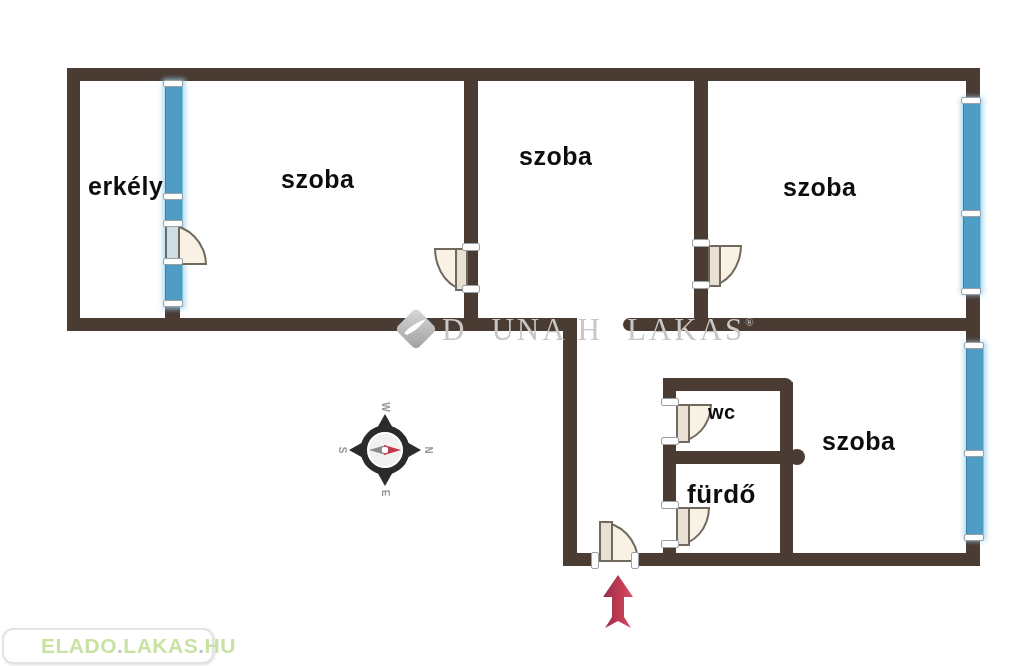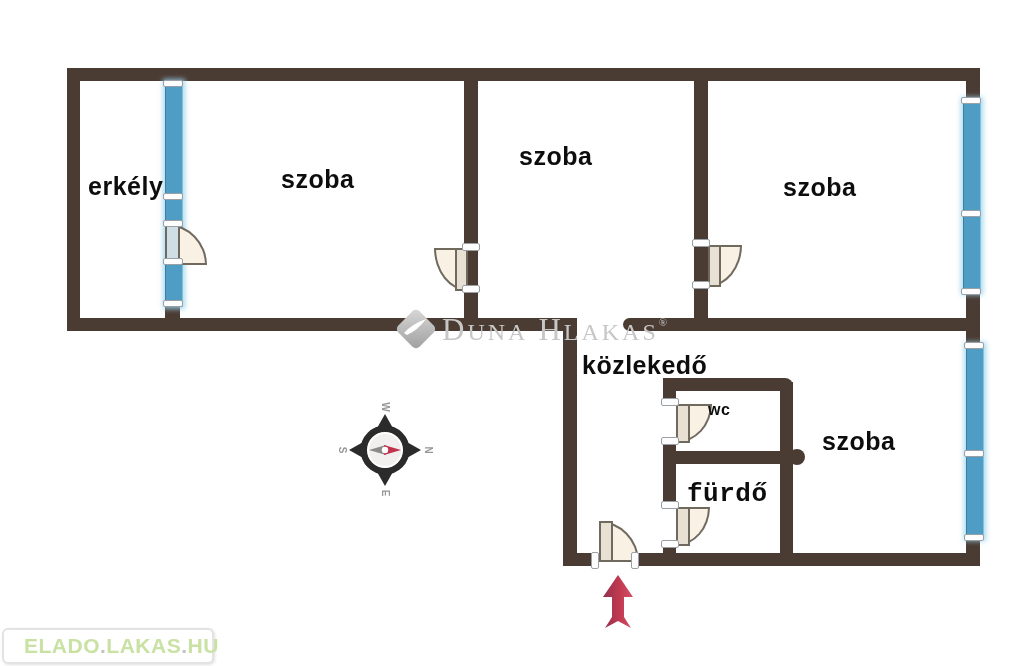--- a/index.html
+++ b/index.html
@@ -12,32 +12,32 @@
   .win{position:absolute;background:#4f9dc5;box-shadow:0 0 5px 2px rgba(150,210,235,.85);
        border-left:1px solid #3a7ea3;border-right:1px solid #7fc3dd;}
   .tick{position:absolute;background:#fdfdfd;border:1px solid #9aa0a6;border-radius:2px;z-index:6;}
   .door{position:absolute;background:#f8f1e4;border:2px solid #6f695e;z-index:5;}
   .arc-tr{border-radius:0 100% 0 0;}
   .arc-bl{border-radius:0 0 0 100%;}
   .arc-br{border-radius:0 0 100% 0;}
   .leaf{position:absolute;background:#e7e0d3;border:2px solid #6f695e;z-index:5;}
   .leaf-blue{background:#cfdde4;}
   .room-label{position:absolute;font-weight:bold;color:#0d0d0d;z-index:8;letter-spacing:.5px;}
-  .fs25{font-size:25px;} .fs24{font-size:16px;} .fs26{font-size:26px;font-family:Liberation Mono, monospace;}
+  .fs25{font-size:25px;} .fs24{font-size:20px;} .fs26{font-size:26px;}
   
   #watermark{position:absolute;left:390px;top:303px;display:flex;align-items:center;z-index:9;}
   #wm-text{font-family:"Liberation Serif",serif;color:#c7c7c7;letter-spacing:3px;white-space:nowrap;line-height:1;}
   #wm-text .big{font-size:31px;}
-  #wm-text .small{font-size:24px;}
+  #wm-text .small{font-size:31px;margin-left:24px;}
   #wm-text .sp{display:inline-block;width:10px;}
   #wm-text sup{font-size:11px;vertical-align:14px;letter-spacing:0;}
   
   #footer-logo{position:absolute;left:2px;top:628px;width:212px;height:36px;background:#fff;
-     border:2px solid #e3e3e3;border-radius:6px;box-shadow:1px 1px 3px rgba(0,0,0,.12);
-     display:flex;align-items:center;gap:5px;padding-left:15px;box-sizing:border-box;z-index:10;}
+     border:2px solid #e3e3e3;border-radius:11px;box-shadow:1px 1px 3px rgba(0,0,0,.12);
+     display:flex;align-items:center;gap:22px;padding-left:15px;box-sizing:border-box;z-index:10;}
   #footer-text{font-weight:bold;font-size:21px;letter-spacing:.5px;color:#c9e2a4;white-space:nowrap;}
   #footer-text .dot{color:#c2c2c2;}
   .svg-abs{position:absolute;z-index:9;}
 </style>
 </head>
 <body>
 
 <div id="plan">
 
   <div class="wall" style="left:67px;top:68px;width:913px;height:13px;"></div>
@@ -106,21 +106,20 @@
   <div class="door arc-br" style="left:676px;top:507px;width:30px;height:35px;"></div>
   <div class="leaf" style="left:676px;top:507px;width:10px;height:35px;"></div>
 
   <div class="door arc-tr" style="left:599px;top:521px;width:36px;height:37px;"></div>
   <div class="leaf" style="left:599px;top:521px;width:10px;height:37px;"></div>
 
   <div class="room-label fs25" style="left:88px;top:172px;">erkély</div>
   <div class="room-label fs25" style="left:281px;top:165px;">szoba</div>
   <div class="room-label fs25" style="left:519px;top:142px;">szoba</div>
   <div class="room-label fs25" style="left:783px;top:173px;">szoba</div>
-  <div class="room-label fs25" style="left:582px;top:351px;">közlekedő</div>
   <div class="room-label fs24" style="left:708px;top:401px;">wc</div>
   <div class="room-label fs26" style="left:687px;top:479px;">fürdő</div>
   <div class="room-label fs25" style="left:822px;top:427px;">szoba</div>
 
   <div id="watermark">
     <svg width="52" height="52" viewBox="0 0 52 52">
       <defs>
         <linearGradient id="dg" x1="0" y1="0" x2="1" y2="1">
           <stop offset="0" stop-color="#d9d9d9"></stop>
             <stop offset="1" stop-color="#9e9e9e"></stop>

